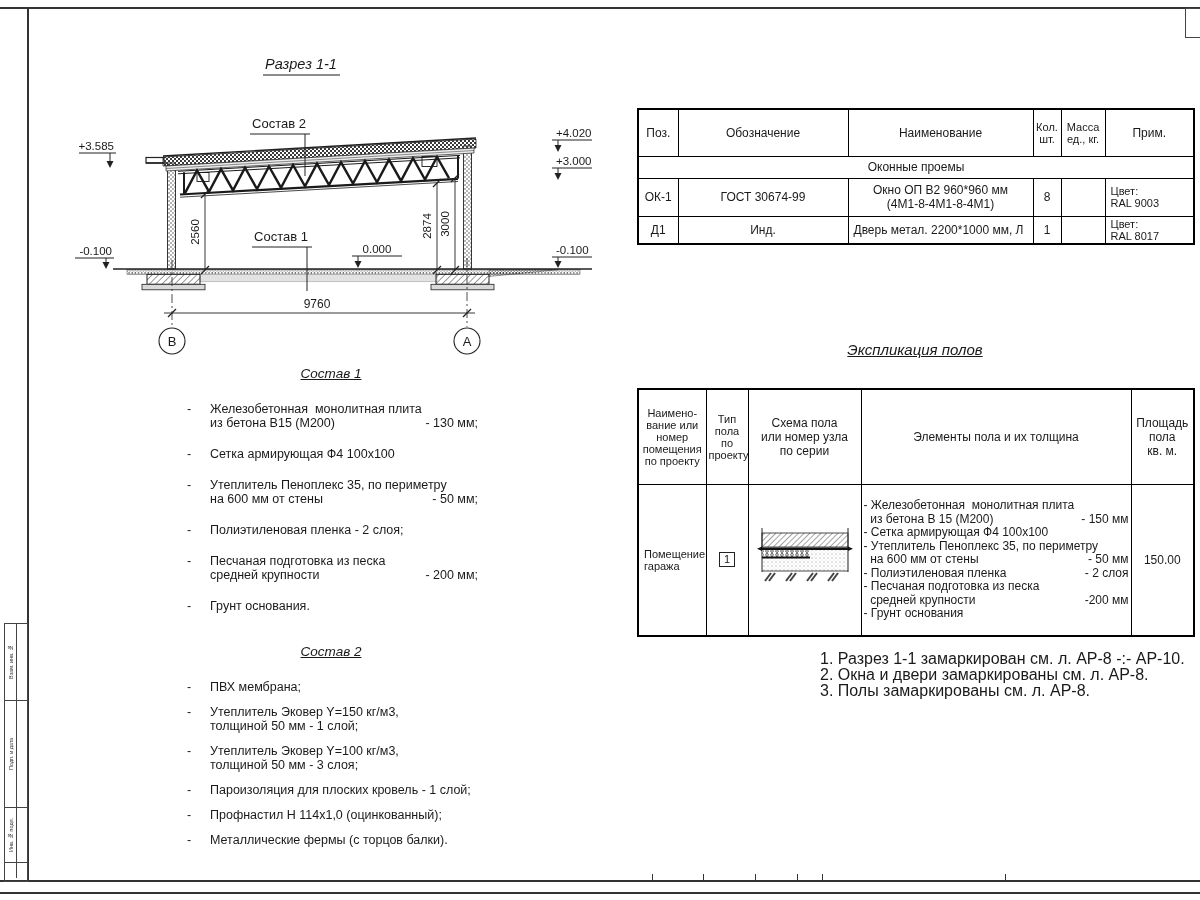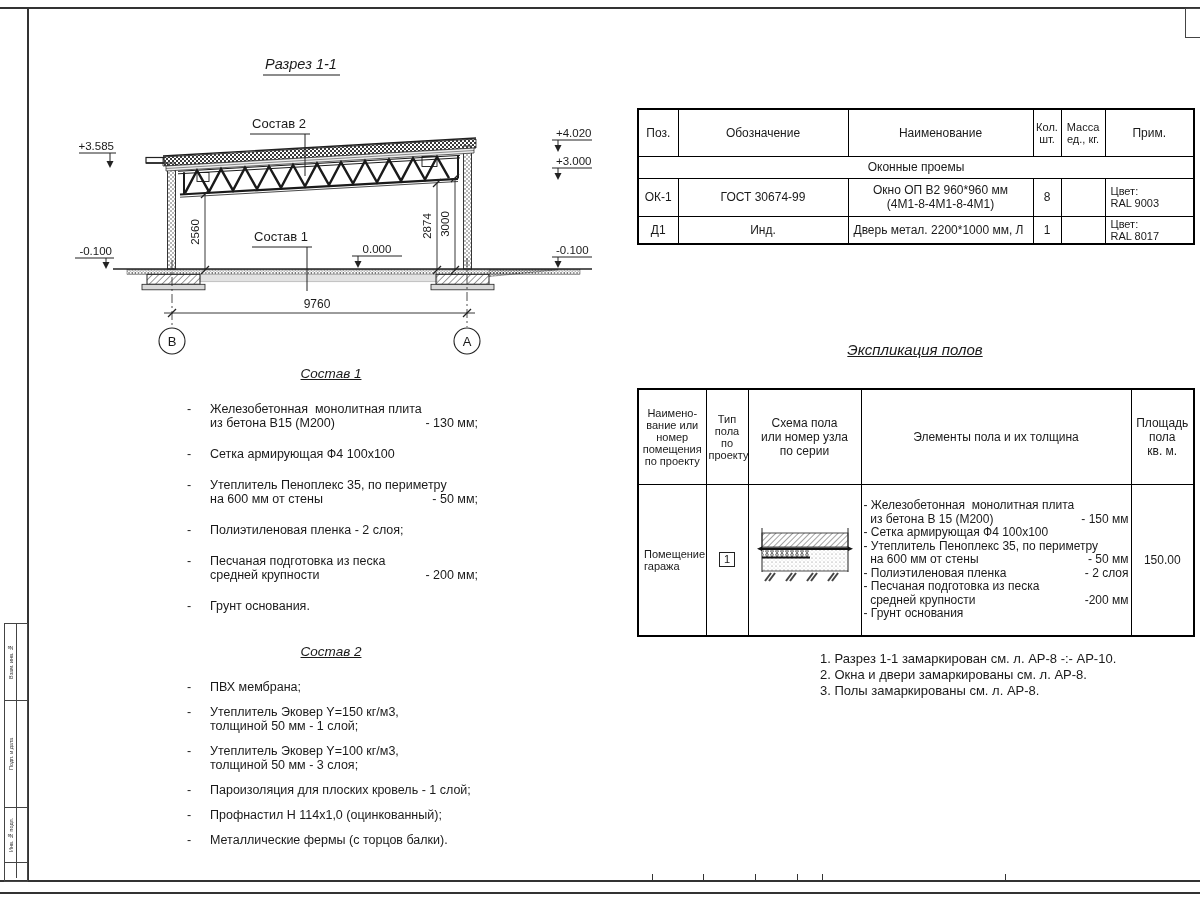--- a/index.html
+++ b/index.html
@@ -38,21 +38,21 @@
   .sostav .head { font-style:italic; text-decoration:underline; text-align:center; font-size:13.5px; }
   .sostav .items { margin-top:21px; }
   .item { display:flex; font-size:12.5px; line-height:14px; }
   .s1 .item { margin-bottom:17px; }
   .s2 .item { margin-bottom:11px; }
   .dash { width:30px; padding-left:7px; box-sizing:border-box; }
   .itext { width:268px; }
   .row2 { display:flex; justify-content:space-between; white-space:pre-wrap; }
 
   
-  .notes { position:absolute; left:820px; top:651px; font-size:13px; line-height:16px; }
+  .notes { position:absolute; left:820px; top:651px; font-size:16px; line-height:16px; }
 
   svg text { fill:#1a1a1a; font-family:"Liberation Sans", sans-serif; }
 </style>
 </head>
 <body>
 
 <div id="sheet">
 
   <div class="fline" style="left:0;top:7px;width:1200px;height:2px;"></div>
   <div class="fline" style="left:27px;top:7px;width:2px;height:874px;"></div>

